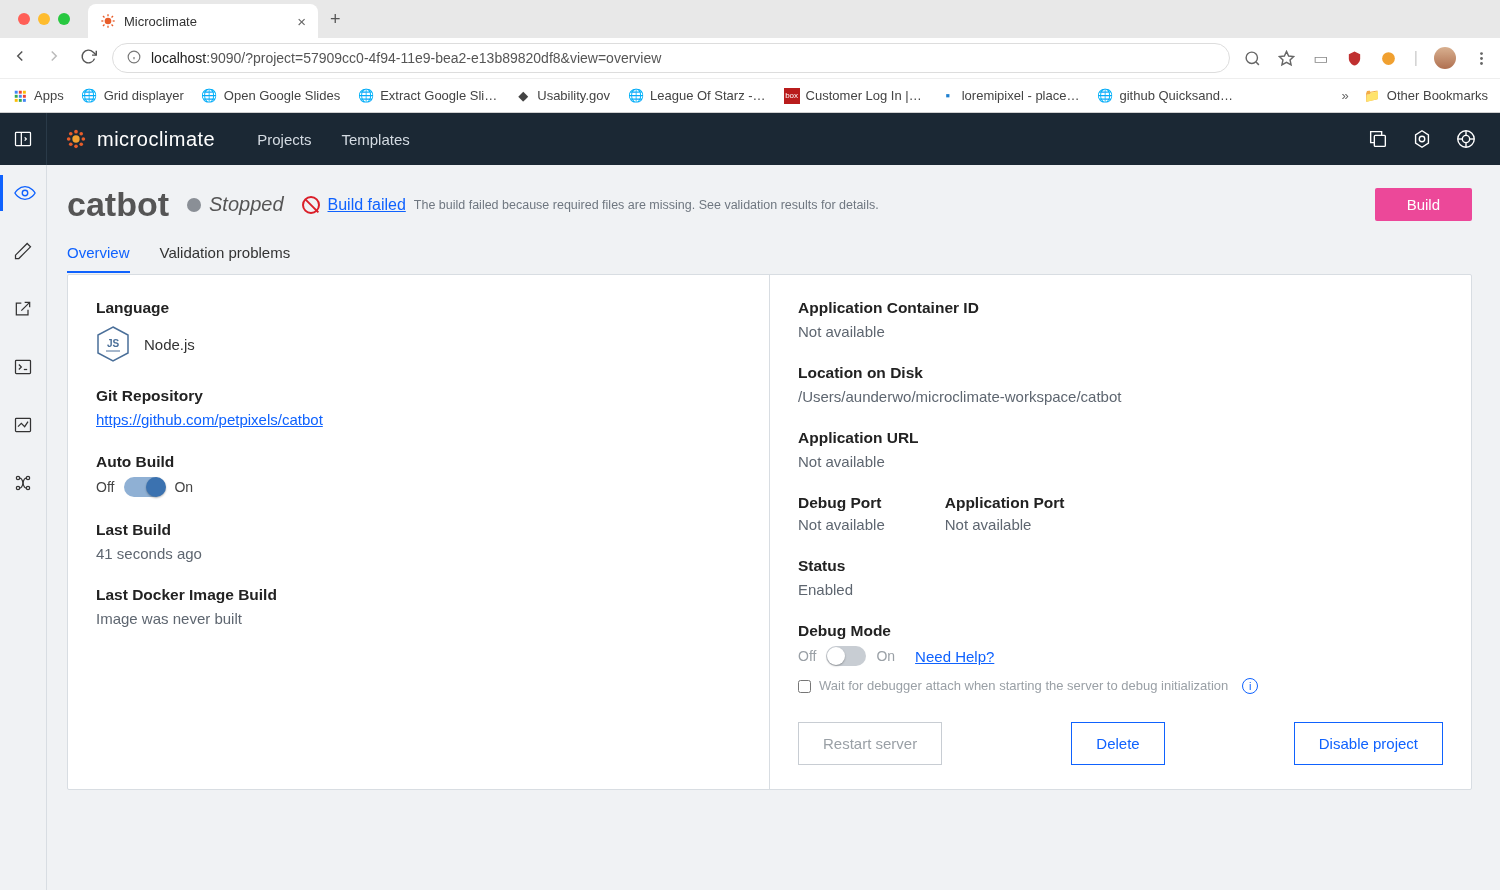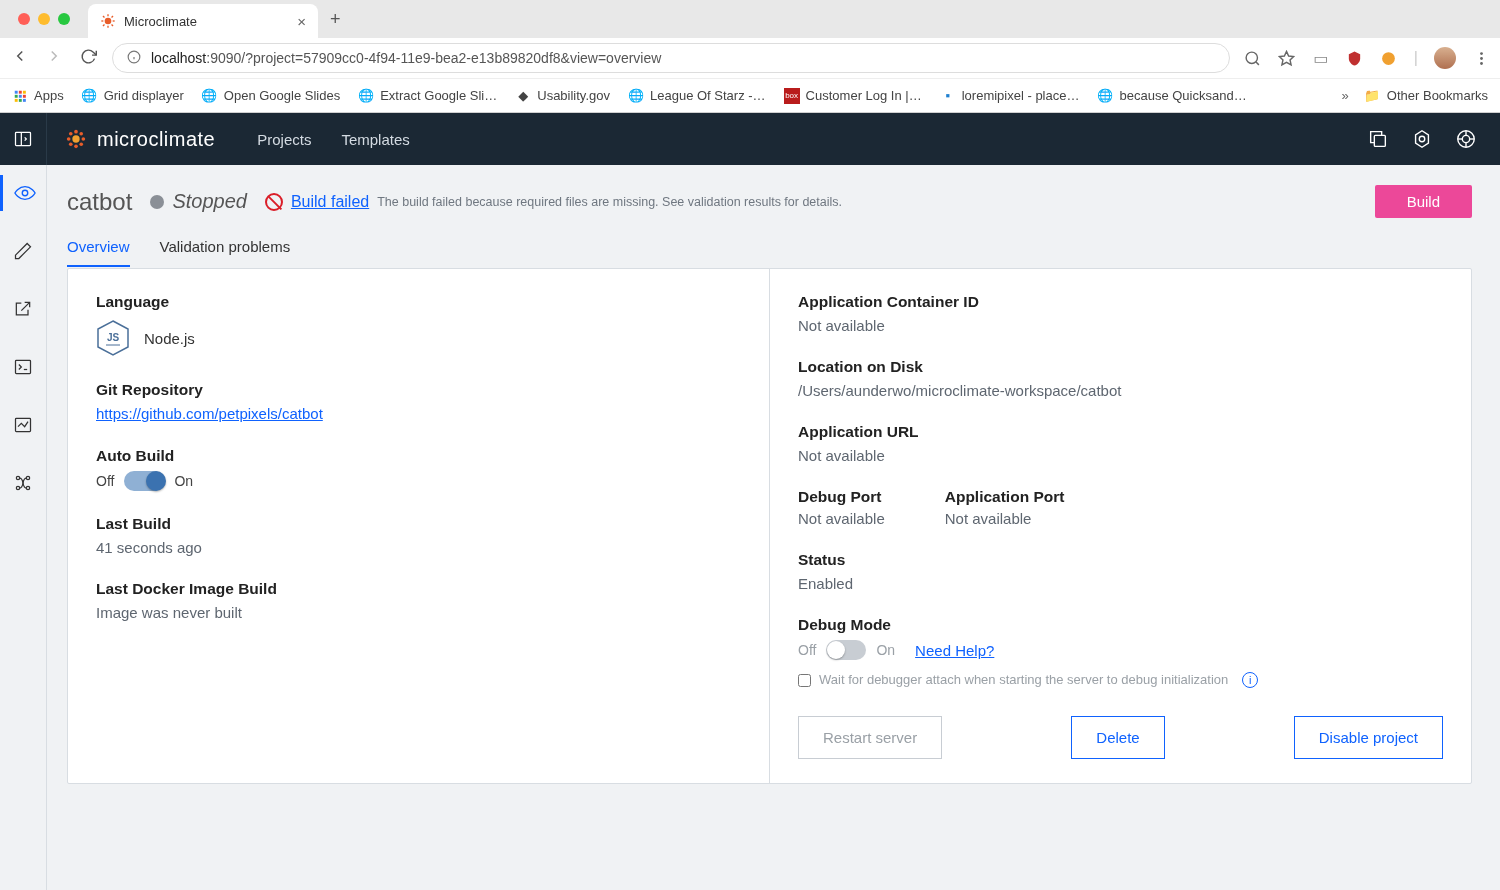--- a/index.html
+++ b/index.html
@@ -41,21 +41,21 @@
 .header-right { margin-left: auto; display: flex; gap: 20px; padding-right: 22px; align-items:center;}
 .hr-icon { width:24px; height:24px; display:flex; align-items:center; justify-content:center; cursor:pointer; color:#fff;}
 
 .app-body { display: flex; height: calc(100% - 38px - 40px - 34px - 52px); }
 .sidebar { width: 47px; background: #f0f2f4; border-right: 1px solid #d8dde2; display: flex; flex-direction: column; align-items: center; padding-top: 10px; gap: 22px; }
 .sb-item { width: 47px; height: 36px; display:flex; align-items:center; justify-content:center; cursor:pointer; color:#333; }
 .sb-item.active { border-left: 3px solid #0f62fe; color: #0f62fe; }
 
 .content { flex: 1; padding: 20px 28px 20px 20px; overflow: auto; }
 .page-head { display: flex; align-items: center; gap: 18px; margin-bottom: 20px; }
-.project-name { font-size: 24px; color: #555; font-weight: 400; }
+.project-name { font-size: 34px; color: #555; font-weight: 700; }
 .status-badge { display:flex; align-items:center; gap:8px; font-size: 20px; color:#555;font-style:italic; }
 .status-dot { width:14px; height:14px; border-radius:50%; background:#8a8f96; }
 .build-fail { display:flex; align-items:center; gap:8px; }
 .fail-icon { width:18px; height:18px; border:2px solid #da1e28; border-radius:50%; position:relative; }
 .fail-icon::after { content:""; position:absolute; width:18px; height:2px; background:#da1e28; top:7px; left:-1px; transform:rotate(45deg);}
 .build-fail-link { color:#0f62fe; text-decoration: underline; font-size:16px; font-weight:500; cursor:pointer;}
 .build-fail-msg { color:#6f7780; font-size:12.5px; }
 .build-btn { margin-left: auto; background:#ec4899; color:#fff; border:none; padding: 8px 32px; font-size:15px; cursor:pointer; border-radius:2px;}
 
 .tabs { display:flex; gap:30px; border-bottom:1px solid transparent; margin-bottom:0;}
@@ -218,21 +218,21 @@
     <div class="bm-item">
         <span class="bm-icon" style="background:#b91c1c;color:#fff;font-size:8px;padding:2px;">box</span>
         <span>Customer Log In |…</span>
       </div>
     <div class="bm-item">
         <span class="bm-icon" style="color:#2080d0;">▪</span>
         <span>loremipixel - place…</span>
       </div>
     <div class="bm-item">
         <span class="bm-icon">🌐</span>
-        <span>because Quicksand…</span>
+        <span>github Quicksand…</span>
       </div>
     <div class="bm-overflow">
       <span style="color:#666;">»</span>
       <div class="bm-item">
           <span class="bm-icon">📁</span>
           <span>Other Bookmarks</span>
         </div>
     </div>
   </div>
 </div>

